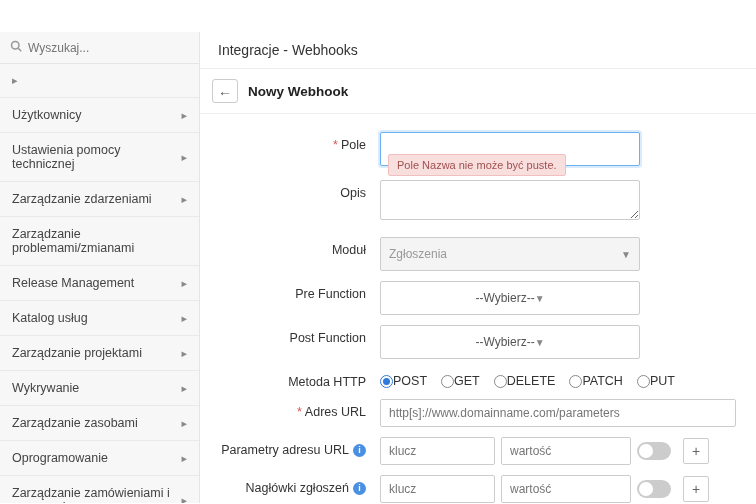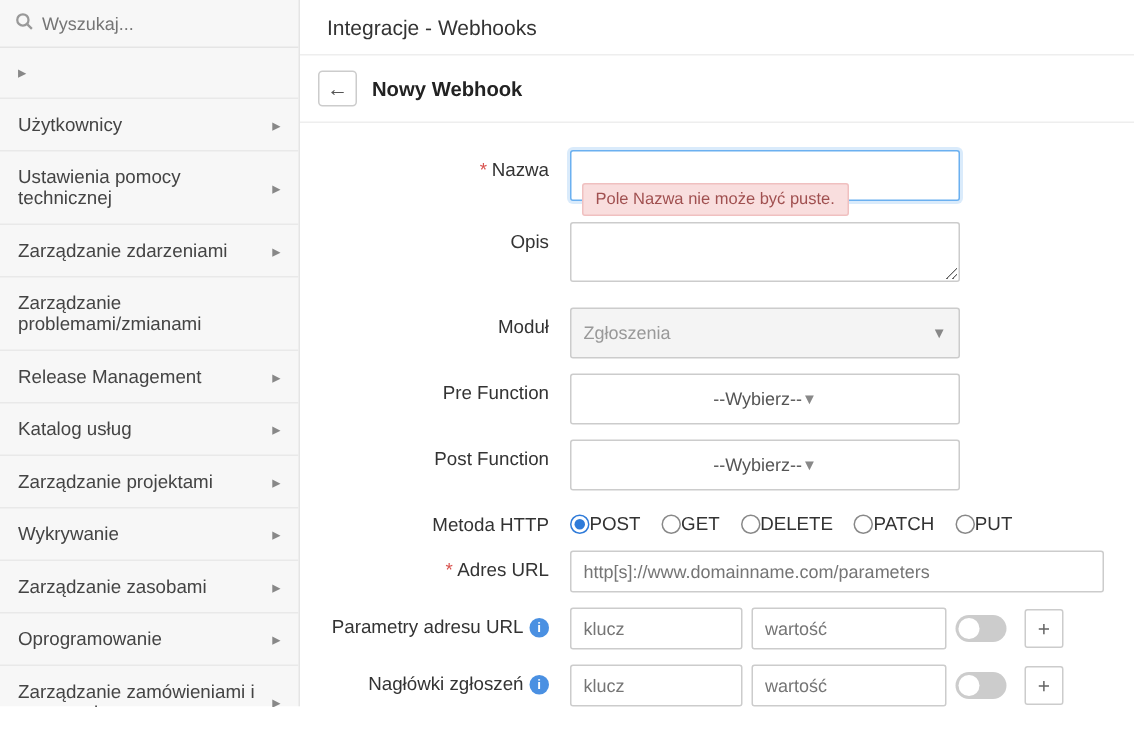--- a/index.html
+++ b/index.html
@@ -1,17 +1,17 @@
 <!DOCTYPE html>
 <html><head>
 <meta charset="utf-8">
 <style>
 * { box-sizing: border-box; margin: 0; padding: 0; }
 body { font-family: Arial, sans-serif; font-size: 13px; color: #333; background: #fff; }
-.layout { display: flex; width: 756px; height: 471px; overflow: hidden; }
+.layout { display: flex; width: 756px; height: 471px; overflow: hidden; margin-top: 32px; }
 .sidebar { width: 200px; background: #f7f7f7; border-right: 1px solid #e5e5e5; display: flex; flex-direction: column; }
 .search-wrap { padding: 8px 10px; border-bottom: 1px solid #e5e5e5; display: flex; align-items: center; }
 .search-wrap .icon { color: #999; margin-right: 6px; font-size: 12px; }
 .search-wrap input { border: none; background: transparent; outline: none; font-size: 12px; color: #666; flex: 1; }
 .nav { flex: 1; overflow-y: auto; }
 .nav-item { display: flex; justify-content: space-between; align-items: center; padding: 10px 12px; border-bottom: 1px solid #e9e9e9; cursor: pointer; color: #444; font-size: 12.5px; }
 .nav-item .chev { color: #888; font-size: 11px; }
 .main { flex: 1; display: flex; flex-direction: column; background: #fff; }
 .page-title { padding: 10px 18px; font-size: 14px; color: #333; border-bottom: 1px solid #eee; }
 .sub-header { display: flex; align-items: center; padding: 10px 18px 10px 12px; border-bottom: 1px solid #eee; }
@@ -114,21 +114,21 @@
     <div class="sub-header">
       <div class="back-btn">
         <span>←</span>
       </div>
       <div class="sub-title">Nowy Webhook</div>
     </div>
 
     <div class="form-area">
 
       <div class="form-row">
-        <div class="form-label"><span class="req">*</span><span>Nazwa</span></div>
+        <div class="form-label"><span class="req">*</span><span>Pole</span></div>
         <div class="form-control">
           <input type="text" class="text-input focused" style="">
           <div class="err-tip">Pole Nazwa nie może być puste.</div>
         </div>
       </div>
 
       <div class="form-row" style="margin-top:14px;">
         <div class="form-label">Opis</div>
         <div class="form-control">
           <textarea class="textarea" style=""></textarea>

